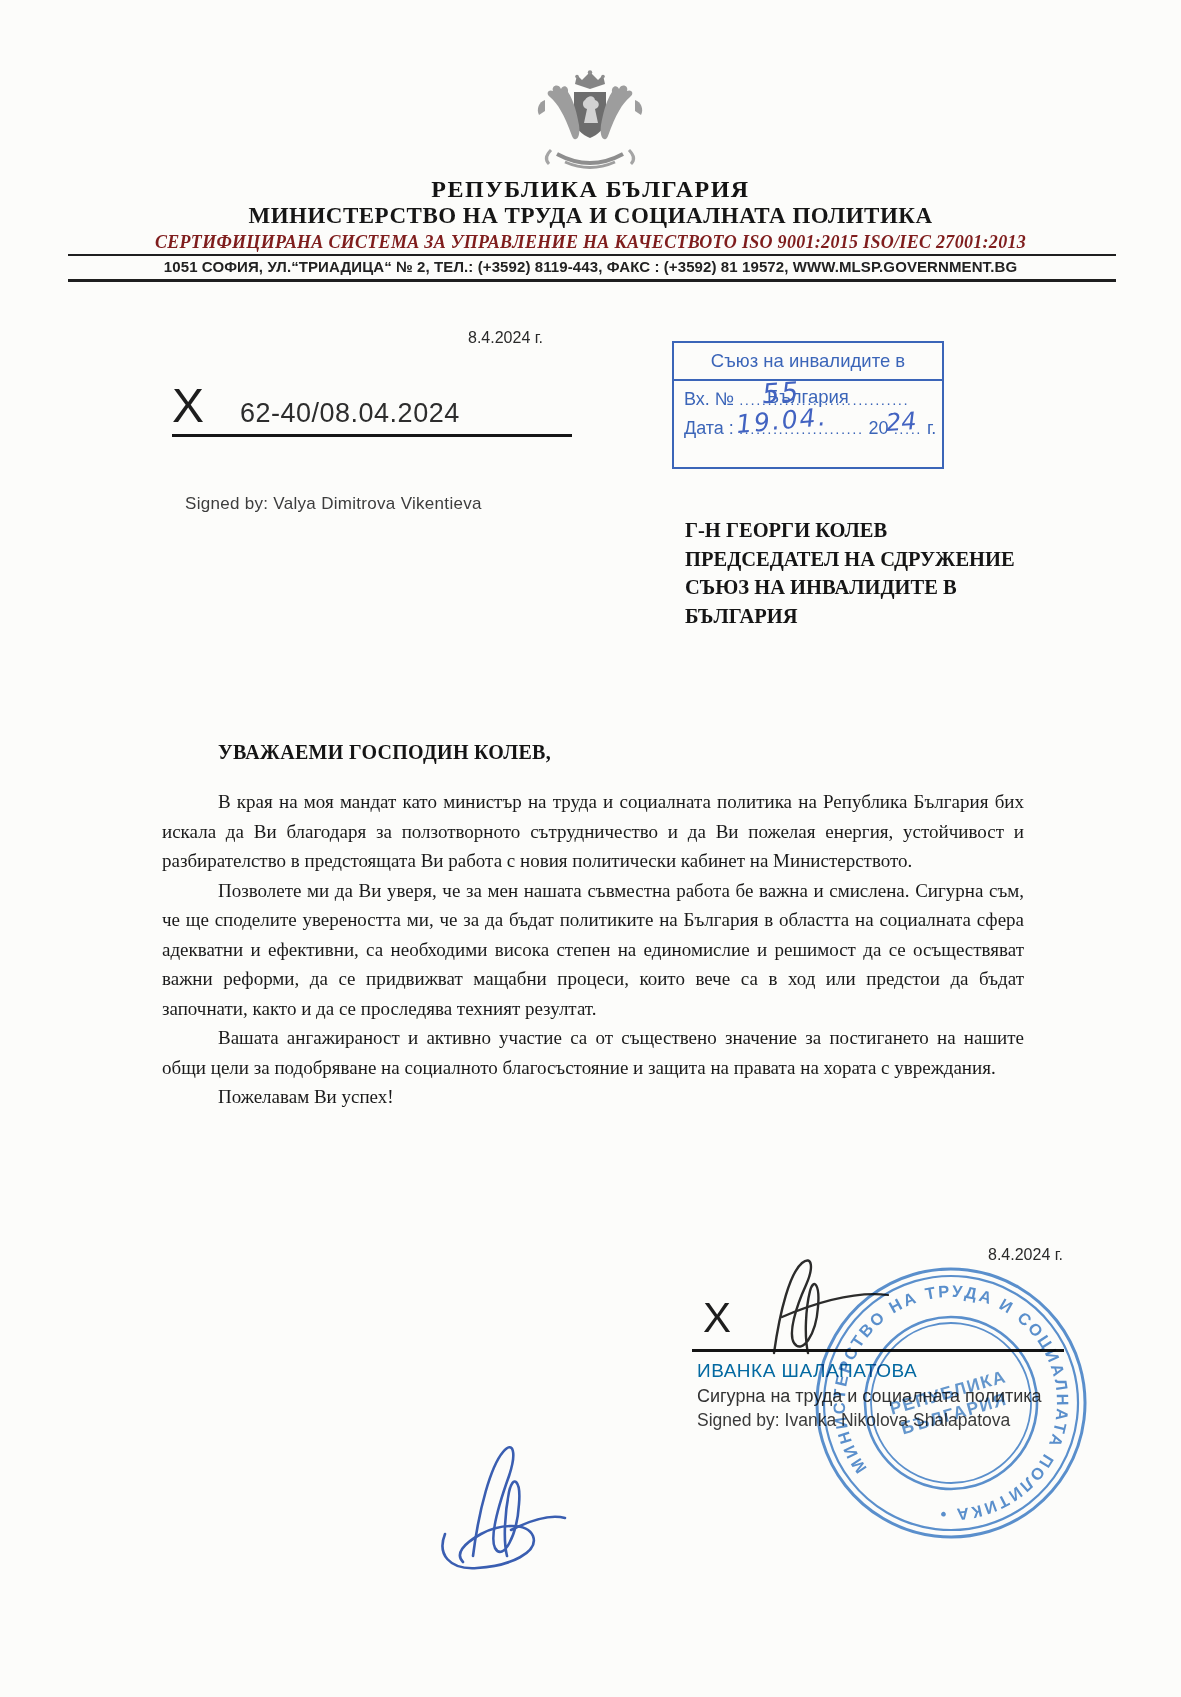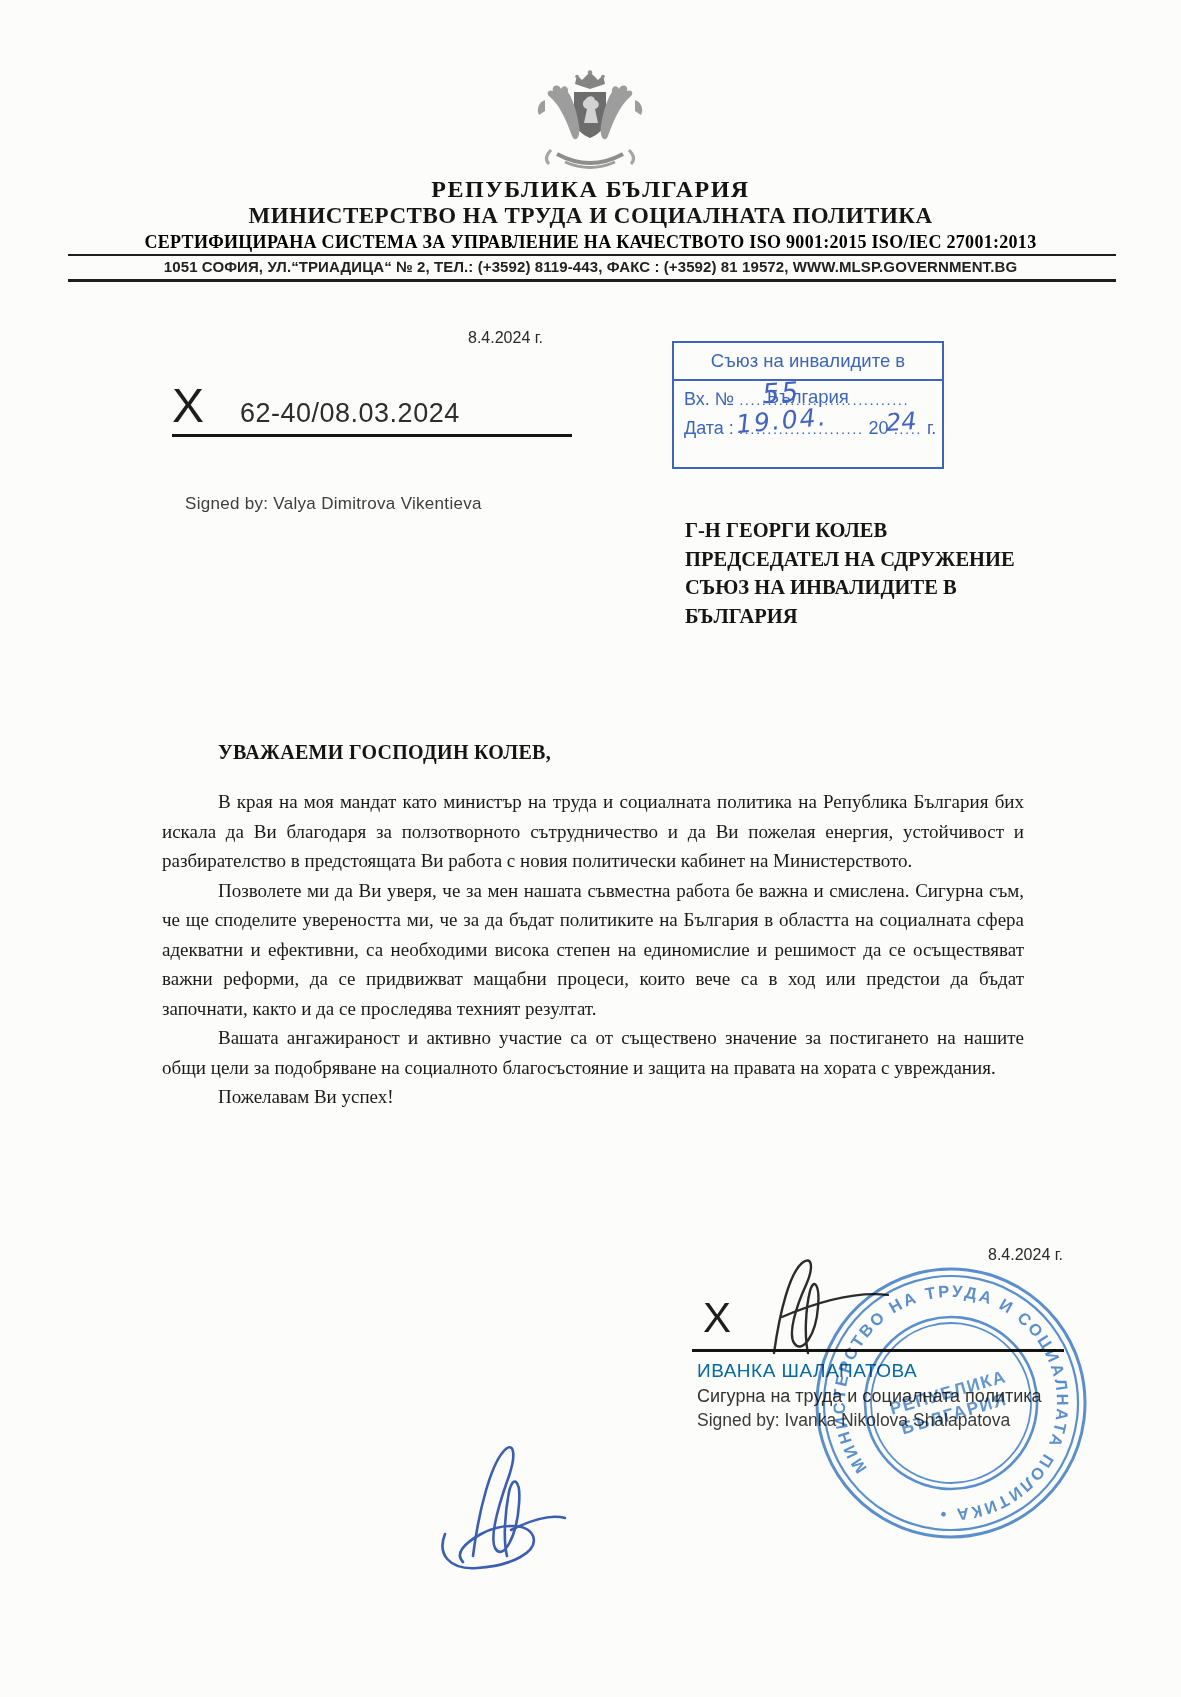--- a/index.html
+++ b/index.html
@@ -8,21 +8,21 @@
     background:#fcfcfa; overflow:hidden;
     font-family:"Liberation Serif", serif; color:#1c1c1c;
   }
   .abs{position:absolute;}
   .center{left:0; right:0; text-align:center;}
   .sans{font-family:"Liberation Sans", sans-serif;}
 
   
   .republic{top:176px; font-weight:bold; font-size:24px; letter-spacing:1.5px; color:#141414;}
   .ministry{top:203px; font-weight:bold; font-size:23px; letter-spacing:0.5px; color:#161616;}
-  .certline{top:232px; font-weight:600; font-size:18px; letter-spacing:0.3px; color:#000000;text-align:center;}
+  .certline{top:232px; font-style:italic; font-weight:600; font-size:18px; letter-spacing:0.3px; color:#7f1d1d;text-align:center;}
   .addrline{top:258px; font-family:"Liberation Sans",sans-serif; font-weight:700; font-size:15px; letter-spacing:0.1px; color:#222; white-space:nowrap;}
   .rule{left:68px; width:1048px; background:#1f1f1f;}
   .rule1{top:254px; height:2px;}
   .rule2{top:279px; height:3px;}
 
   .date-top{left:468px; top:329px; font-size:16px; color:#2a2a2a;}
   .xmark-top{left:172px; top:378px; font-size:48px; font-weight:500; color:#1d1d1d; font-family:"Liberation Sans",sans-serif;}
   .refnum{left:240px; top:398px; font-size:27px; color:#2d2d2d; letter-spacing:0.5px;}
   .ref-underline{left:172px; top:434px; width:400px; height:3px; background:#161616;}
 
@@ -105,21 +105,21 @@
 
   <div class="abs center republic">РЕПУБЛИКА БЪЛГАРИЯ</div>
   <div class="abs center ministry">МИНИСТЕРСТВО НА ТРУДА И СОЦИАЛНАТА ПОЛИТИКА</div>
   <div class="abs center certline">СЕРТИФИЦИРАНА СИСТЕМА ЗА УПРАВЛЕНИЕ НА КАЧЕСТВОТО  ISO 9001:2015   ISO/IEC 27001:2013</div>
   <div class="abs rule rule1"></div>
   <div class="abs center addrline">1051 СОФИЯ, УЛ.“ТРИАДИЦА“ № 2, ТЕЛ.: (+3592) 8119-443, ФАКС : (+3592) 81 19572, WWW.MLSP.GOVERNMENT.BG</div>
   <div class="abs rule rule2"></div>
 
   <div class="abs date-top sans">8.4.2024 г.</div>
   <div class="abs xmark-top">X</div>
-  <div class="abs refnum sans">62-40/08.03.2024</div>
+  <div class="abs refnum sans">62-40/08.04.2024</div>
   <div class="abs ref-underline"></div>
 
   <div class="abs in-stamp">
     <div class="title">Съюз на инвалидите в България</div>
     <div class="in-row">
       <span>Вх. №</span>
       <span class="dots">..............................</span>
       <span class="hand hand-55">55</span>
     </div>
     <div class="in-row">

